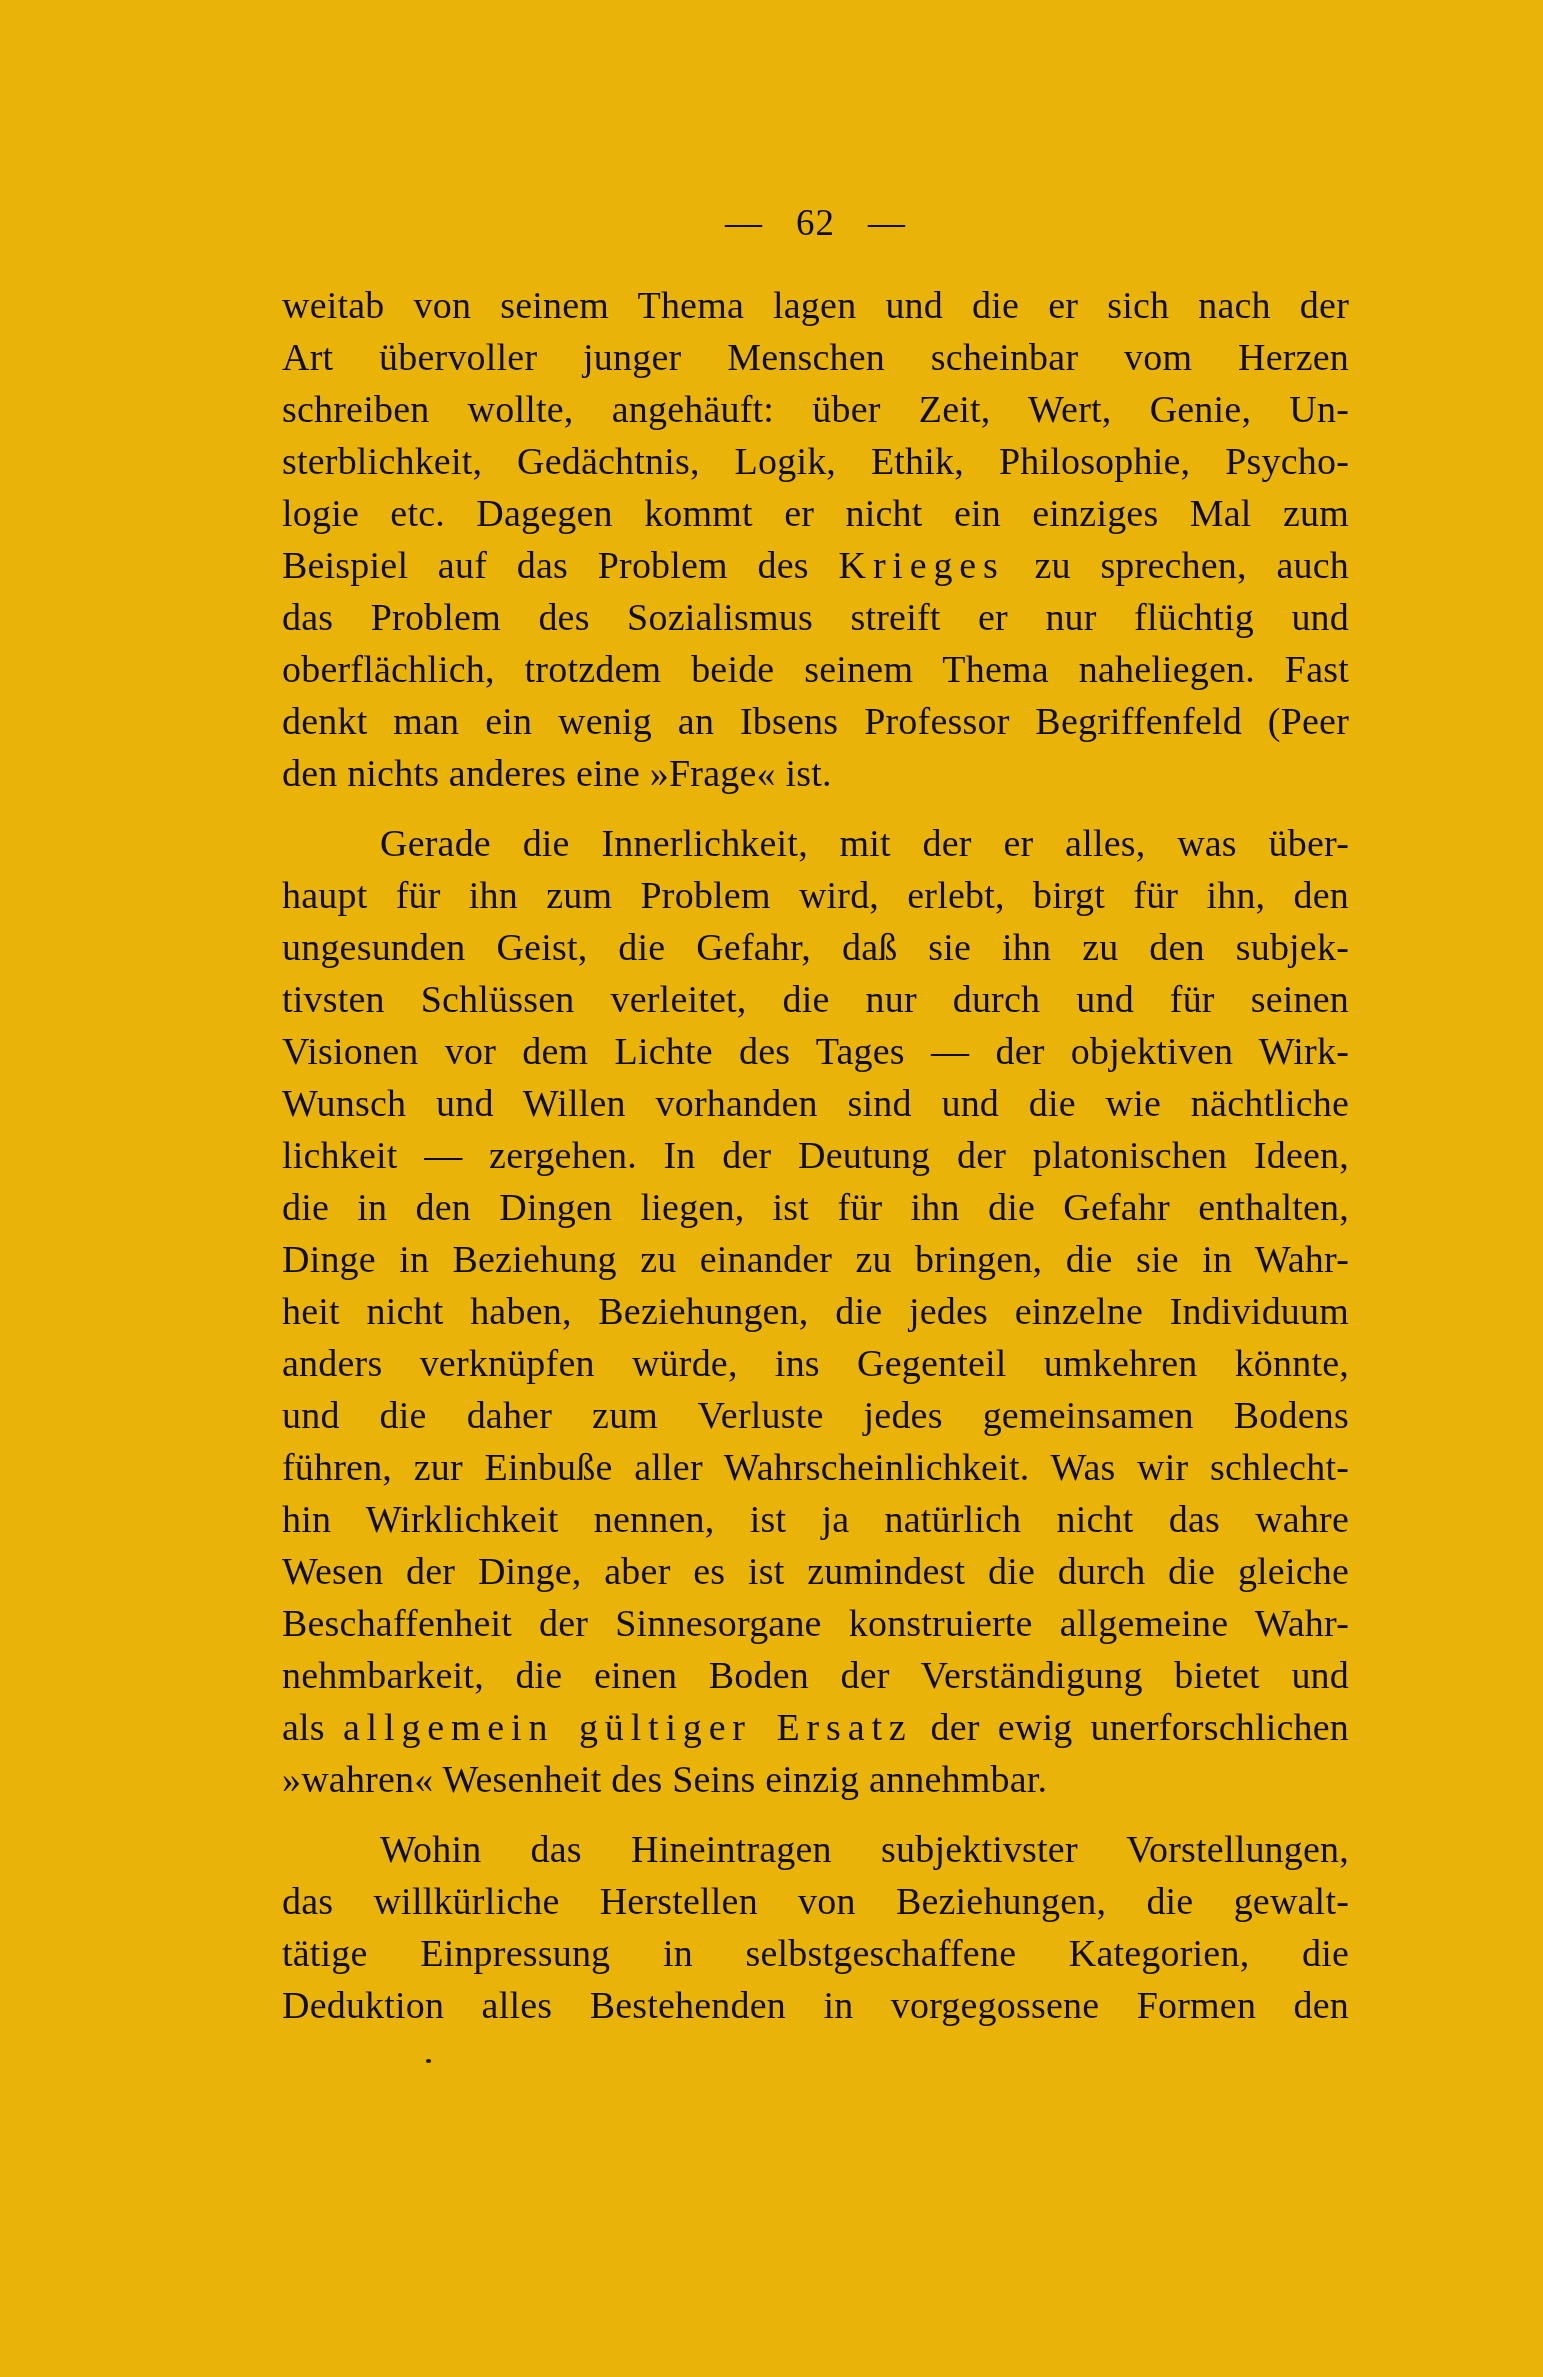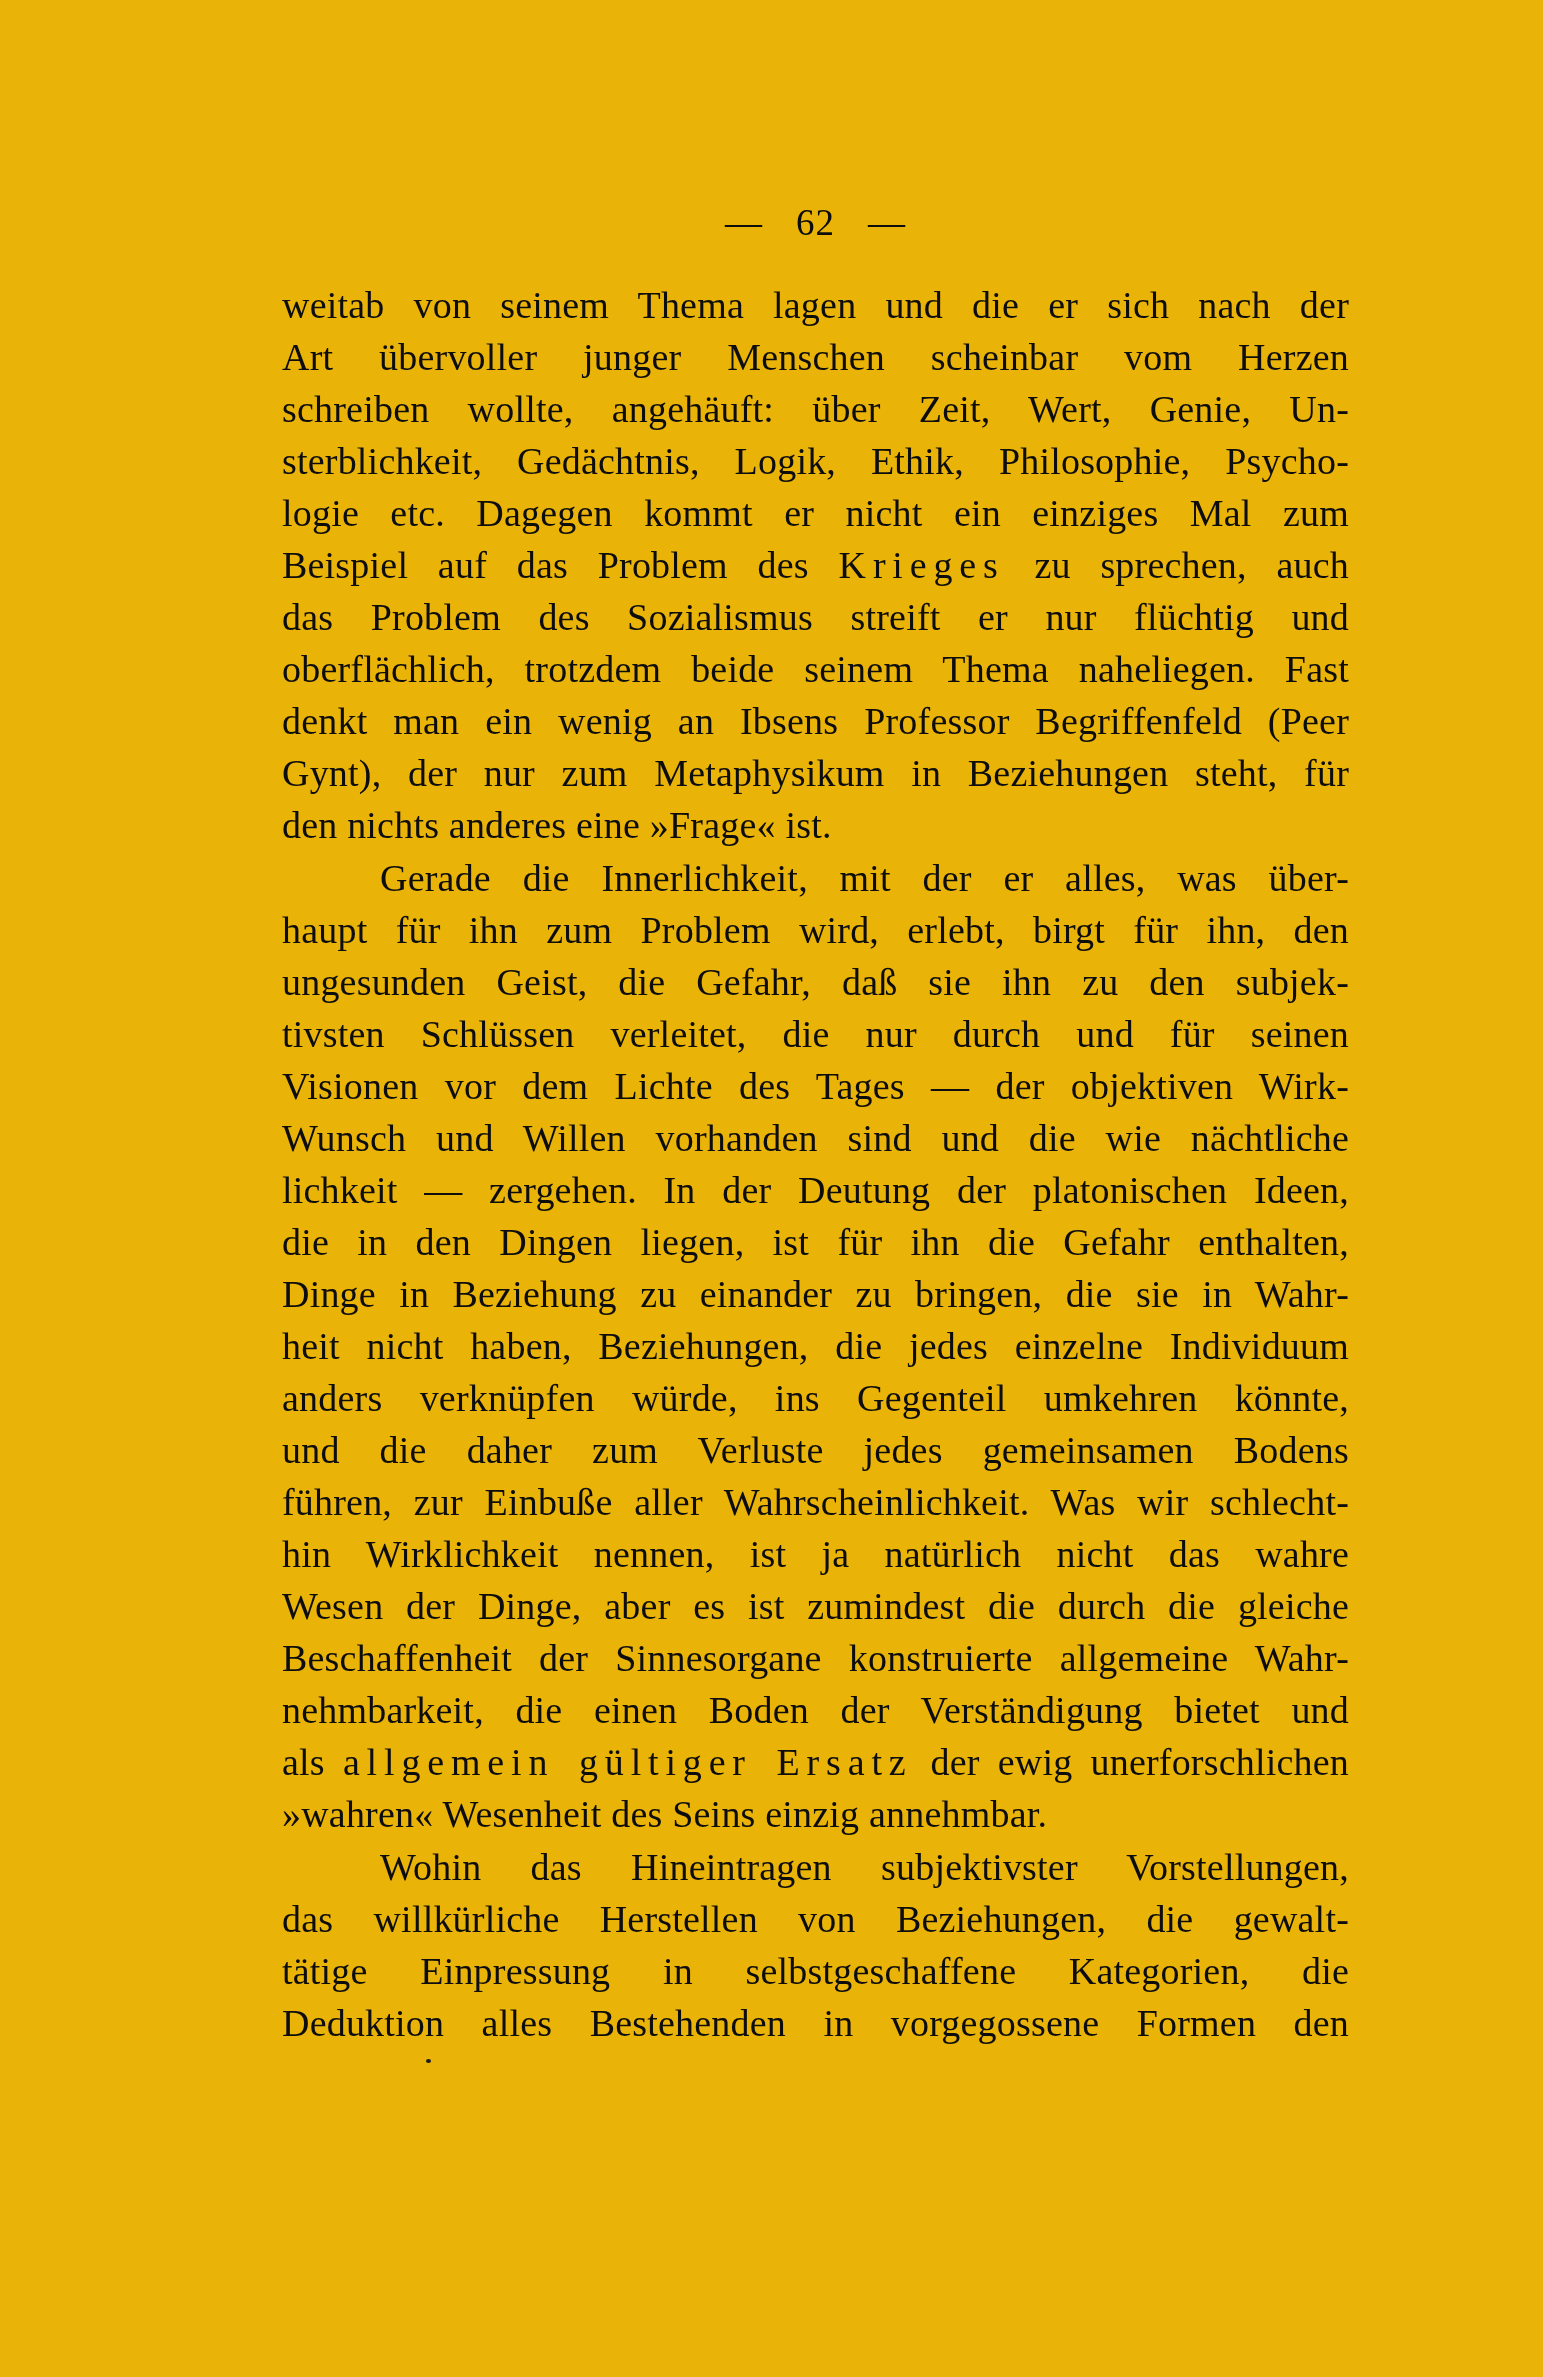--- a/index.html
+++ b/index.html
@@ -37,21 +37,21 @@
     left: 282px;
     width: 1067px;
     font-size: 38px;
     line-height: 52px;
     letter-spacing: 0.2px;
   }
   .para {
     margin: 0;
   }
   .para + .para {
-    margin-top: 1px;
+    margin-top: 18px;
   }
   .para.indent > .line:first-child {
     text-indent: 98px;
   }
   .line {
     text-align: justify;
     text-align-last: justify;
   }
   .line.noj {
     text-align-last: left;
@@ -79,21 +79,20 @@
       <div class="para">
         <div class="line"><span class="">weitab von seinem Thema lagen und die er sich nach der</span></div>
         <div class="line"><span class="">Art übervoller junger Menschen scheinbar vom Herzen</span></div>
         <div class="line"><span class="">schreiben wollte, angehäuft: über Zeit, Wert, Genie, Un-</span></div>
         <div class="line"><span class="">sterblichkeit, Gedächtnis, Logik, Ethik, Philosophie, Psycho-</span></div>
         <div class="line"><span class="">logie etc.  Dagegen kommt er nicht ein einziges Mal zum</span></div>
         <div class="line"><span class="">Beispiel auf das Problem des </span><span class="sperr">Krieges</span><span class=""> zu sprechen, auch</span></div>
         <div class="line"><span class="">das Problem des Sozialismus streift er nur flüchtig und</span></div>
         <div class="line"><span class="">oberflächlich, trotzdem beide seinem Thema naheliegen. Fast</span></div>
         <div class="line"><span class="">denkt man ein wenig an Ibsens Professor Begriffenfeld (Peer</span></div>
-        <div class="line"><span class="">Gynt), der nur zum Metaphysikum in Beziehungen steht, für</span></div>
         <div class="line noj"><span class="">den nichts anderes eine »Frage« ist.</span></div>
       </div>
       <div class="para indent">
         <div class="line"><span class="">Gerade die Innerlichkeit, mit der er alles, was über-</span></div>
         <div class="line"><span class="">haupt für ihn zum Problem wird, erlebt, birgt für ihn, den</span></div>
         <div class="line"><span class="">ungesunden Geist, die Gefahr, daß sie ihn zu den subjek-</span></div>
         <div class="line"><span class="">tivsten Schlüssen verleitet, die nur durch und für seinen</span></div>
         <div class="line"><span class="">Visionen vor dem Lichte des Tages — der objektiven Wirk-</span></div>
         <div class="line"><span class="">Wunsch und Willen vorhanden sind und die wie nächtliche</span></div>
         <div class="line"><span class="">lichkeit — zergehen. In der Deutung der platonischen Ideen,</span></div>

